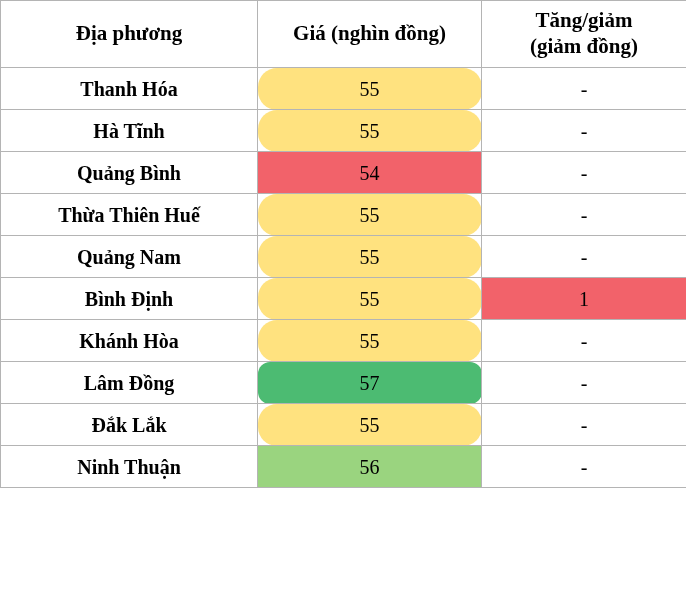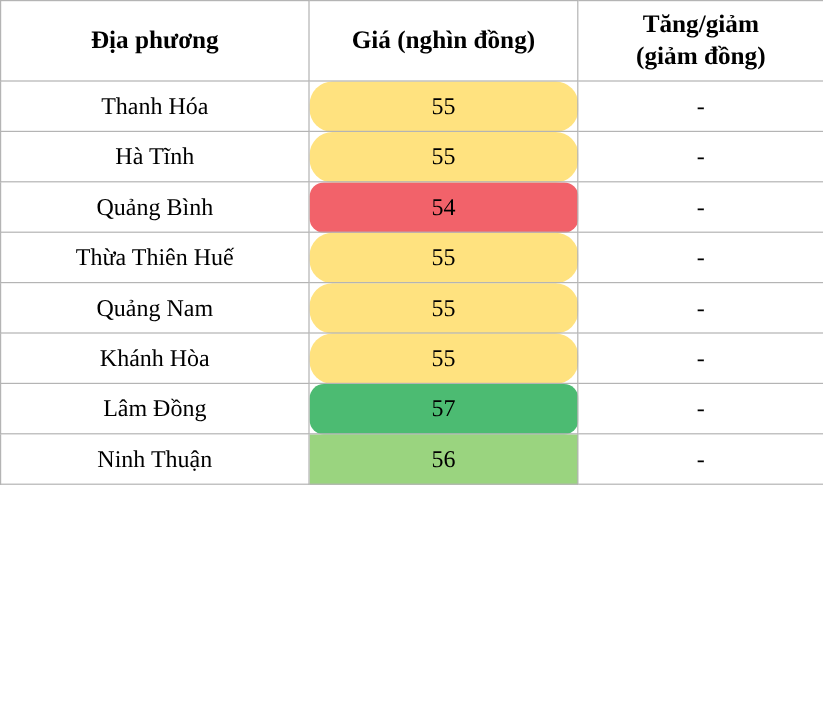--- a/index.html
+++ b/index.html
@@ -36,27 +36,27 @@
     font-weight: bold;
     line-height: 1.22;
     padding: 2px 6px;
   }
   table.price-table tbody td {
     height: 41px;
     font-size: 20px;
     line-height: 1.2;
   }
   td.locality {
-    font-weight: normal;
+    font-weight: bold;
   }
   td.price, td.change {
     font-weight: normal;
   }
   .fill-yellow  { background: #ffe27f; border-radius: 19px; }
-  .fill-red     { background: #f2626a; border-radius: 12px; }
+  .fill-red     { background: #f2626a; }
   .fill-green   { background: #4cbb72; border-radius: 12px; }
   .fill-lgreen  { background: #9ad47f; }
   .fill-none    { background: #ffffff; }
 </style>
 </head>
 <body>
 
 <table class="price-table">
   <colgroup>
     <col class="col-locality">
@@ -93,27 +93,37 @@
         <td class="locality">Thừa Thiên Huế</td>
         <td class="price fill-yellow">55</td>
         <td class="change fill-none">-</td>
       </tr>
       <tr>
         <td class="locality">Quảng Nam</td>
         <td class="price fill-yellow">55</td>
         <td class="change fill-none">-</td>
       </tr>
       <tr>
+        <td class="locality">Bình Định</td>
+        <td class="price fill-yellow">55</td>
+        <td class="change fill-red">1</td>
+      </tr>
+      <tr>
         <td class="locality">Khánh Hòa</td>
         <td class="price fill-yellow">55</td>
         <td class="change fill-none">-</td>
       </tr>
       <tr>
         <td class="locality">Lâm Đồng</td>
         <td class="price fill-green">57</td>
+        <td class="change fill-none">-</td>
+      </tr>
+      <tr>
+        <td class="locality">Đắk Lắk</td>
+        <td class="price fill-yellow">55</td>
         <td class="change fill-none">-</td>
       </tr>
       <tr>
         <td class="locality">Ninh Thuận</td>
         <td class="price fill-lgreen">56</td>
         <td class="change fill-none">-</td>
       </tr>
     </tbody>
 </table>
 

